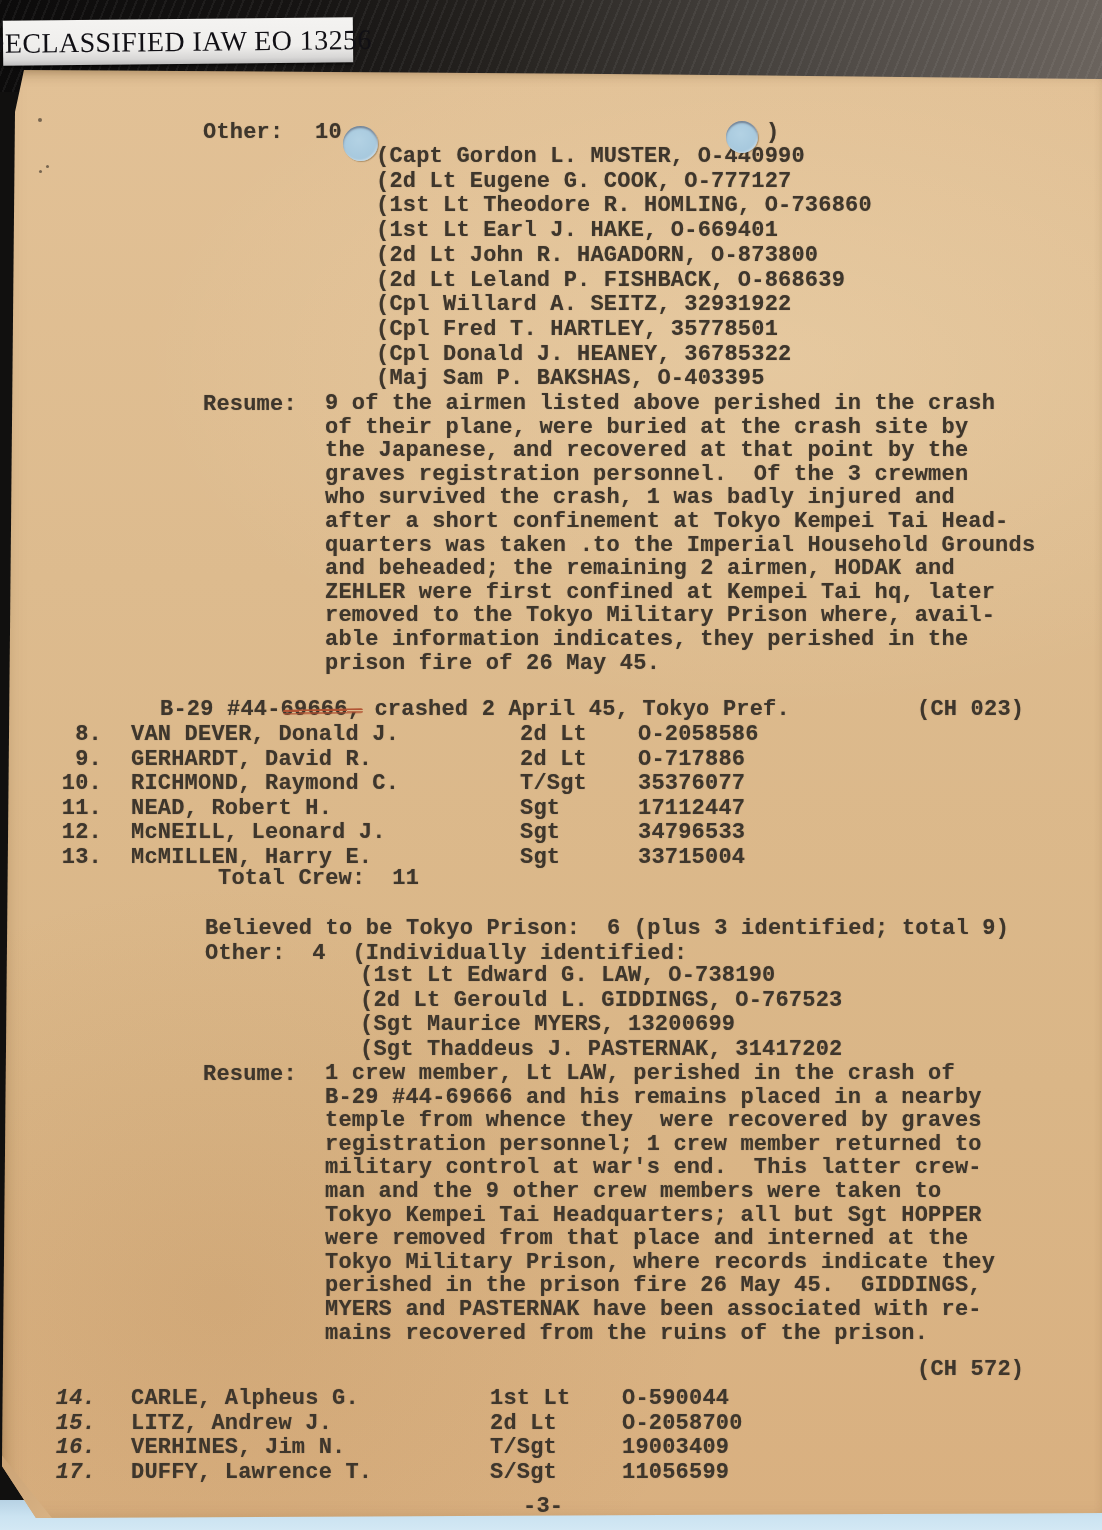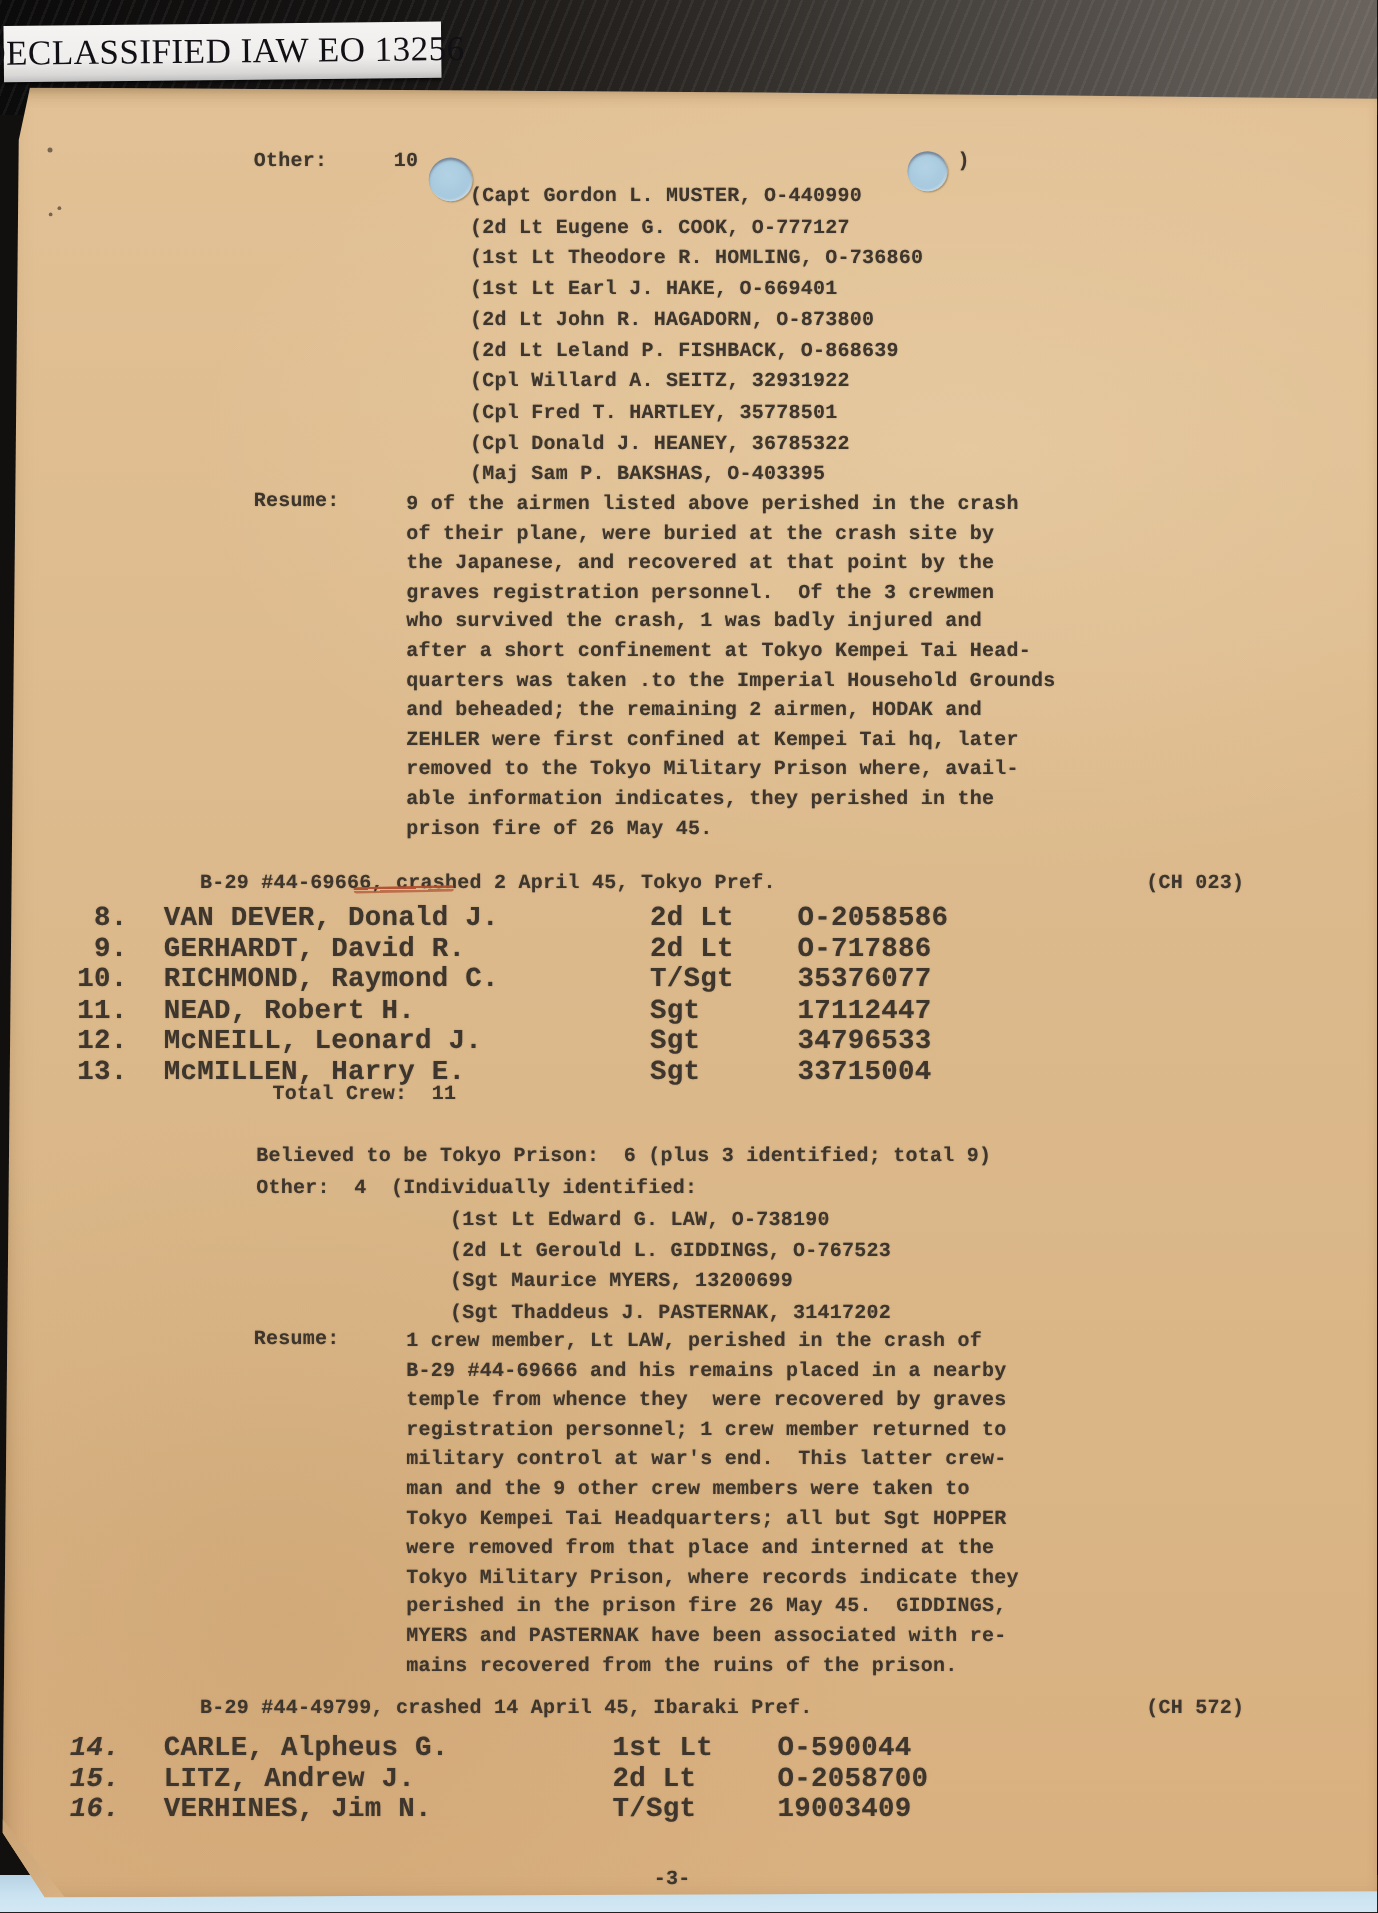--- a/index.html
+++ b/index.html
@@ -33,21 +33,21 @@
   
   .fold {
     position:absolute; left:0px; bottom:0px; width:52px; height:74px;
     background:linear-gradient(135deg,#c9a173 0%, #d2ab7d 60%, #d8b284 100%);
     clip-path:polygon(0 12%, 100% 100%, 0 100%);
   }
   
   .type {
     position:absolute; margin:0; white-space:pre;
     font-family:"Liberation Mono","DejaVu Sans Mono",monospace;
-    font-size:16px; font-weight:700; color:#3e362c;
+    font-size:22px; font-weight:700; color:#3e362c;
     letter-spacing:0.2px;
     text-shadow:0 0 1px rgba(62,54,44,0.5);
   }
   .list { line-height:24.7px; }
   .para { line-height:23.6px; }
   .crew-table { position:absolute; left:0; width:1102px; }
   .crew-row { position:relative; display:block; height:24.5px; }
   .crew-row span {
     position:absolute; top:0; white-space:pre;
     font-size:22px; font-weight:700; color:#3e362c; letter-spacing:0.2px;
@@ -204,21 +204,20 @@
 registration personnel; 1 crew member returned to
 military control at war's end.  This latter crew-
 man and the 9 other crew members were taken to
 Tokyo Kempei Tai Headquarters; all but Sgt HOPPER
 were removed from that place and interned at the
 Tokyo Military Prison, where records indicate they
 perished in the prison fire 26 May 45.  GIDDINGS,
 MYERS and PASTERNAK have been associated with re-
 mains recovered from the ruins of the prison.</pre>
 
-    <pre class="type" style="left:160px; top:1287px;">B-29 #44-49799, crashed 14 April 45, Ibaraki Pref.</pre>
     <pre class="type" style="left:917px; top:1287px;">(CH 572)</pre>
 
     <div class="crew-table t2" style="top:1316px;">
 
         <div class="crew-row">
           <span class="col-num">14.</span>
           <span class="col-name">CARLE, Alpheus G.</span>
           <span class="col-rank">1st Lt</span>
           <span class="col-serial">O-590044</span>
         </div>
@@ -230,20 +229,26 @@
           <span class="col-serial">O-2058700</span>
         </div>
 
         <div class="crew-row">
           <span class="col-num">16.</span>
           <span class="col-name">VERHINES, Jim N.</span>
           <span class="col-rank">T/Sgt</span>
           <span class="col-serial">19003409</span>
         </div>
 
+        <div class="crew-row">
+          <span class="col-num">17.</span>
+          <span class="col-name">DUFFY, Lawrence T.</span>
+          <span class="col-rank">S/Sgt</span>
+          <span class="col-serial">11056599</span>
+        </div>
       </div>
 
     <pre class="type" style="left:523px; top:1424px;">-3-</pre>
 
     <div class="hole hole-1"></div>
     <div class="hole hole-2"></div>
 
     <div class="fold"></div>
   </div>
 

